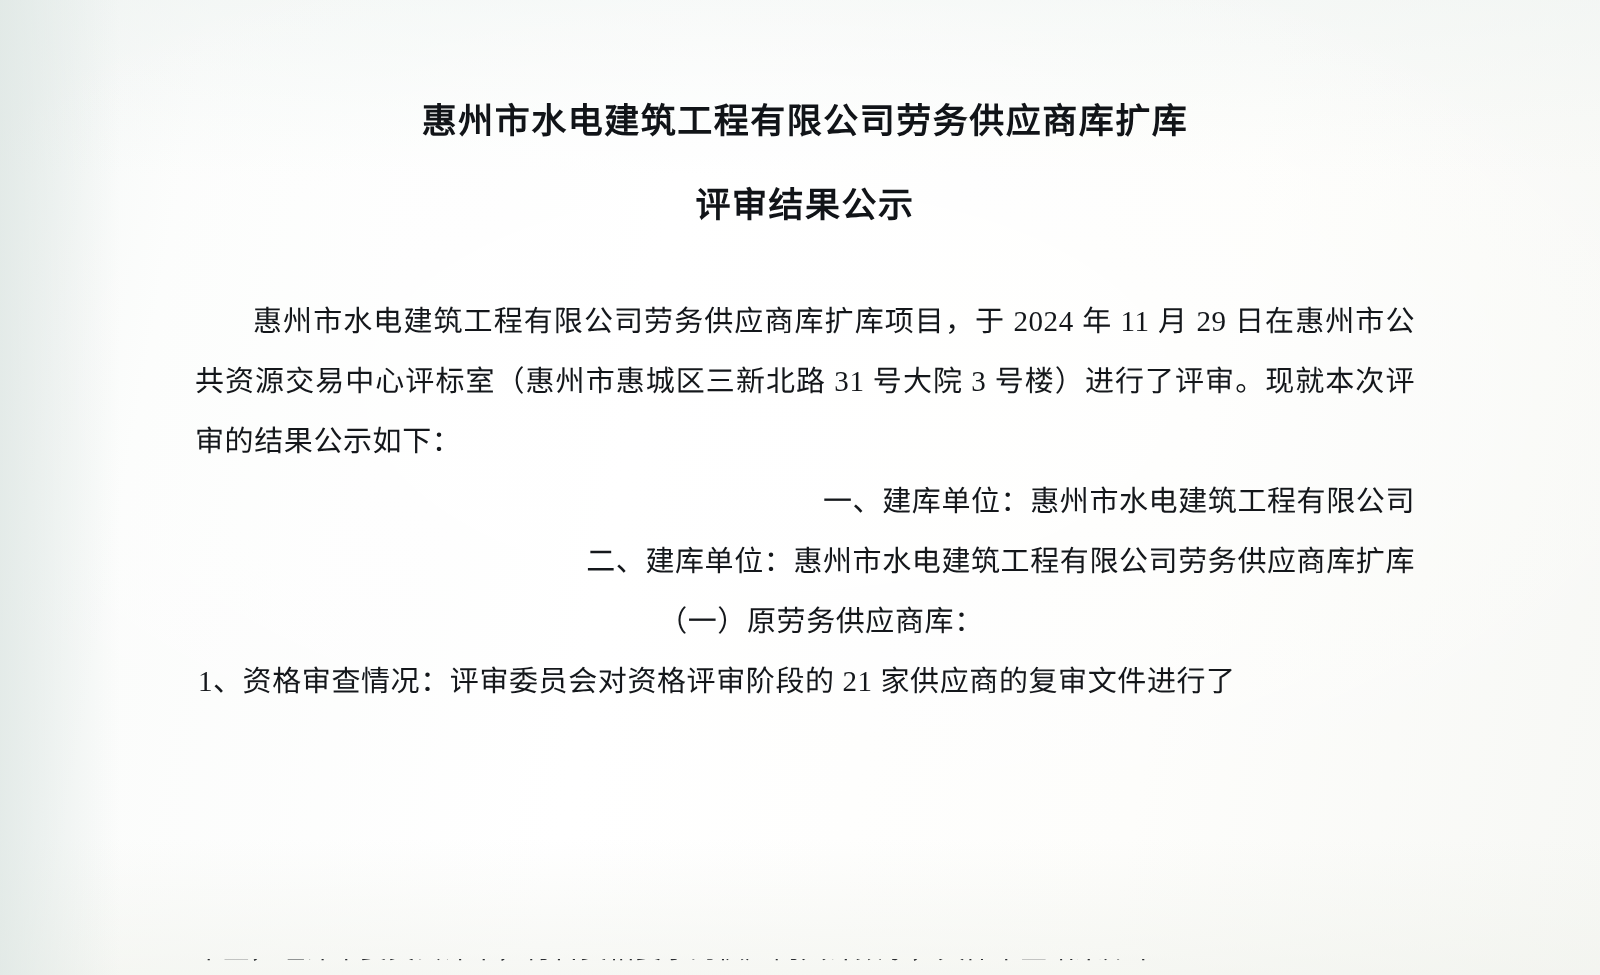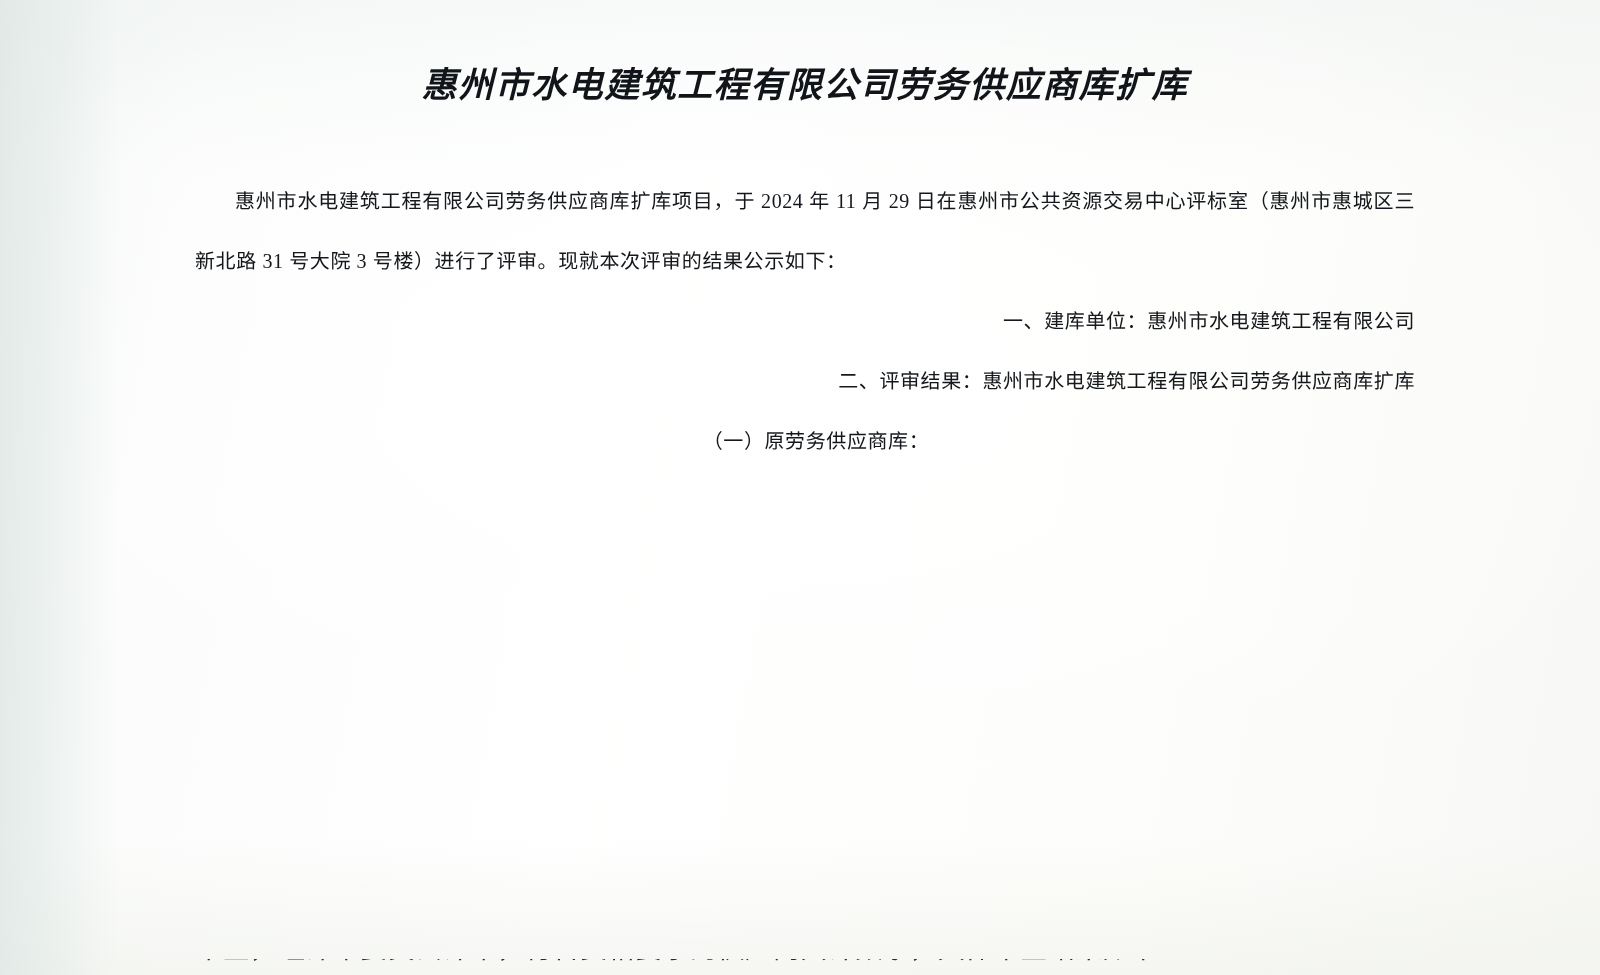--- a/index.html
+++ b/index.html
@@ -44,39 +44,38 @@
     pointer-events: none;
   }
 
   .content {
     position: relative;
     z-index: 2;
     padding: 0 185px 0 195px;
   }
 
   .title-block {
-    padding-top: 68px;
+    padding-top: 104px;
     text-align: center;
-    font-style: italic;
   }
   .title-line {
     font-family: "Liberation Serif", "DejaVu Serif", serif;
     font-weight: bold;
     font-size: 35px;
     letter-spacing: 1.5px;
     color: #111418;
     line-height: 1.05;
   }
   .title-line.second {
     margin-top: 47px;
   }
 
   .body-block {
     margin-top: 66px;
-    font-size: 20px;
+    font-size: 29px;
     line-height: 60px;
     color: #14171b;
     letter-spacing: 0.6px;
   }
   .para-indent {
     text-indent: 2em;
     text-align: justify;
     text-justify: inter-ideograph;
   }
   .list-line {
@@ -114,30 +113,32 @@
 </style>
 </head>
 <body>
 
 <div class="page">
 
   <div class="content">
 
     <div class="title-block">
       <div class="title-line">惠州市水电建筑工程有限公司劳务供应商库扩库</div>
+      <div class="title-line second">评审结果公示</div>
     </div>
 
     <div class="body-block">
 
       <p class="para-indent" style="margin:0;">惠州市水电建筑工程有限公司劳务供应商库扩库项目，于 2024 年 11 月 29 日在惠州市公共资源交易中心评标室（惠州市惠城区三新北路 31 号大院 3 号楼）进行了评审。现就本次评审的结果公示如下：</p>
 
       <div class="list-line">一、建库单位：惠州市水电建筑工程有限公司</div>
-      <div class="list-line">二、评审结果：惠州市水电建筑工程有限公司劳务供应商库扩库</div>
+      <div class="list-line">二、建库单位：惠州市水电建筑工程有限公司劳务供应商库扩库</div>
 
       <div class="sub-line">（一）原劳务供应商库：</div>
+      <div class="plain-line">1、资格审查情况：评审委员会对资格评审阶段的 21 家供应商的复审文件进行了</div>
 
     </div>
 
   </div>
 
   <div class="cutoff">
     <div class="cutoff-inner">审查，经评审委员会评审，符合资格要求的供应商共计数家，具体审查结果如下：</div>
   </div>
 
 </div>

